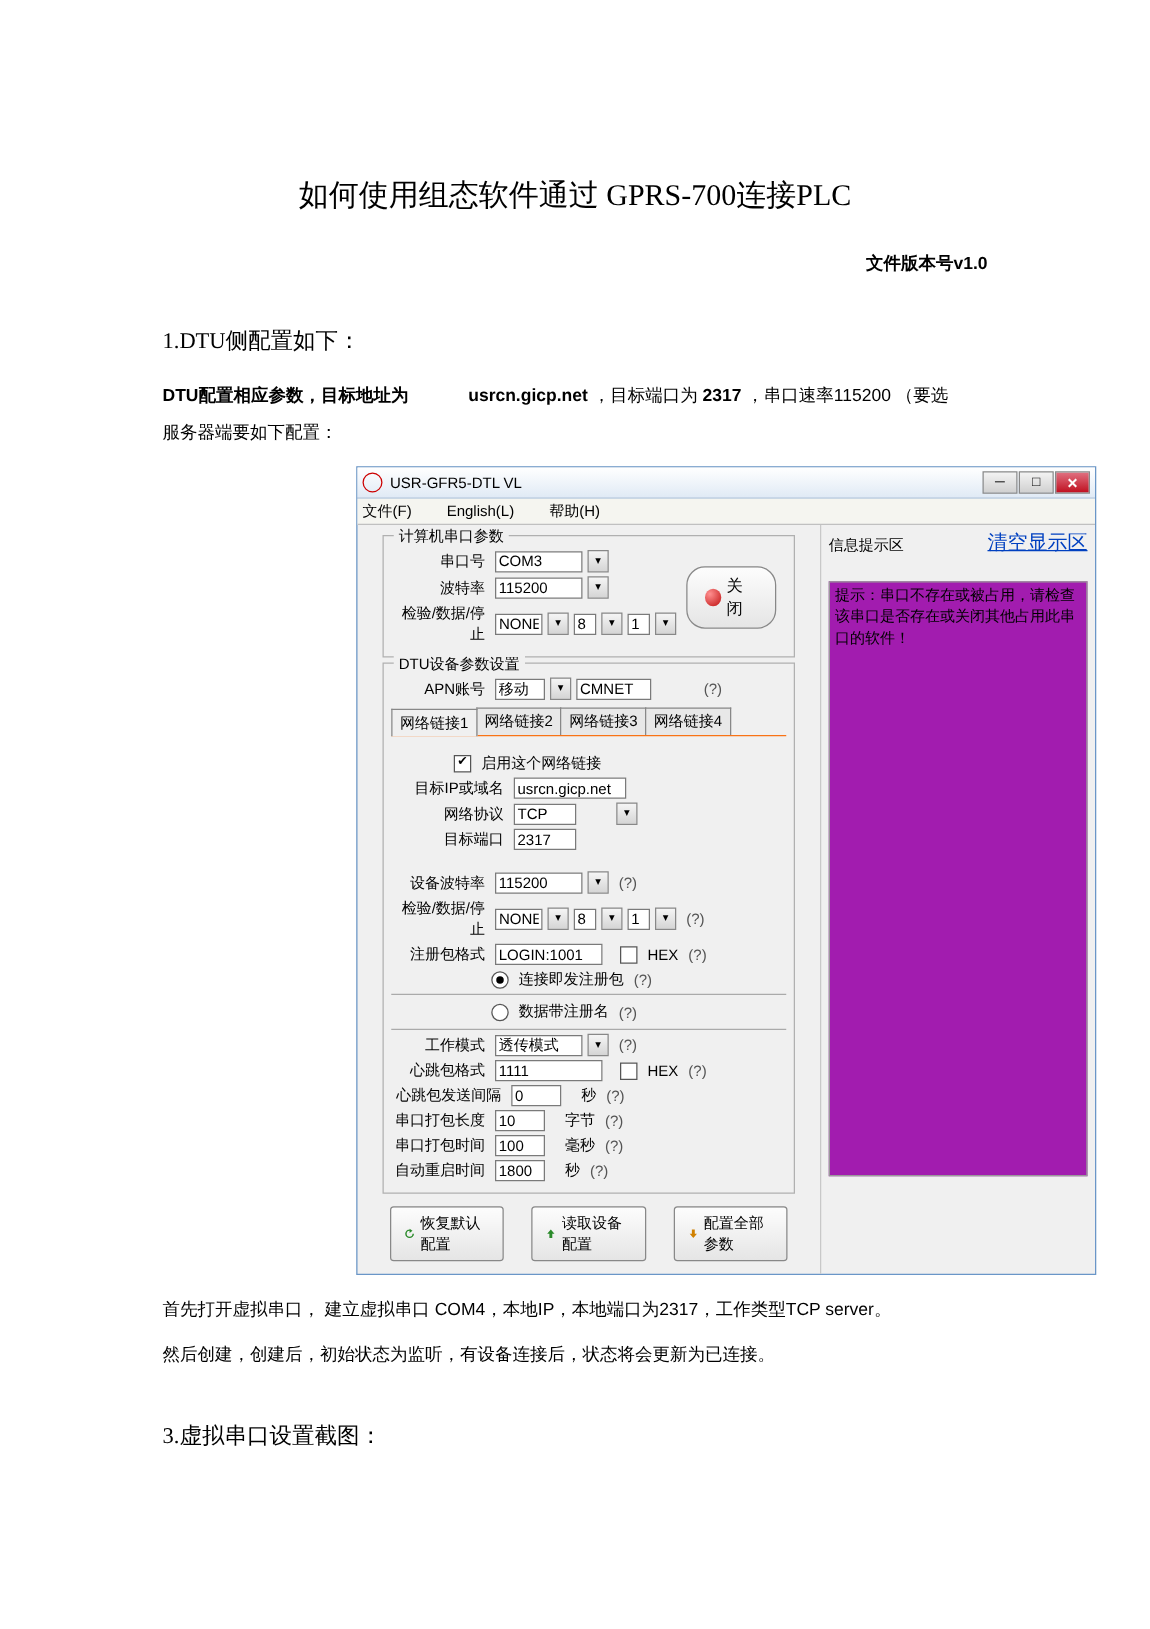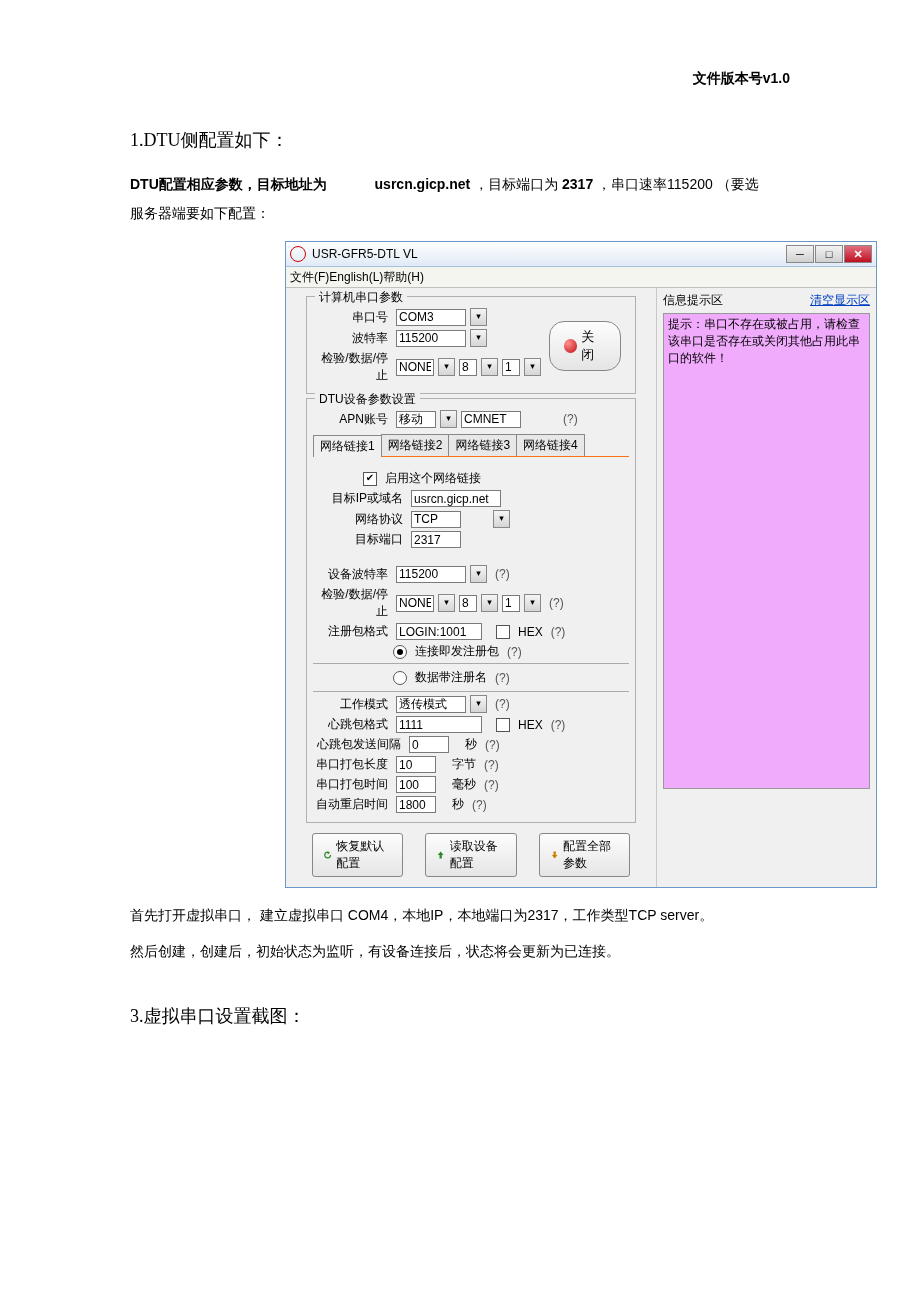--- a/index.html
+++ b/index.html
@@ -10,48 +10,49 @@
 .para{margin:10px 0;line-height:1.8}
 .bold{font-weight:bold}
 
 .appwin{margin:15px 0 15px 155px;width:590px;border:1px solid #6a96c8;font-size:12px;background:#f0f0f0;position:relative}
 .titlebar{background:linear-gradient(#ffffff,#e0eaf5);height:24px;display:flex;align-items:center;padding:0 4px;border-bottom:1px solid #a8c0dc}
 .titlebar .ico{width:14px;height:14px;border:1px solid #c00;border-radius:50%;margin-right:6px;display:inline-block}
 .titlebar .t{flex:1;color:#000}
 .winctrls{display:flex;gap:1px}
 .winctrls span{width:26px;height:16px;background:linear-gradient(#f3f3f3,#d0d0d0);border:1px solid #888;display:inline-flex;align-items:center;justify-content:center;font-size:11px}
 .winctrls .closebtn{background:linear-gradient(#e07080,#c01020);color:#fff;font-weight:bold}
-.menubar{background:#f5f5f0;height:20px;display:flex;align-items:center;padding:0 4px;border-bottom:1px solid #c0c0c0;gap:0;font-size:12px}
+.menubar{background:#f5f5f0;height:20px;display:flex;align-items:center;padding:0 4px;border-bottom:1px solid #c0c0c0;gap:28px;font-size:12px}
 .body2{display:flex}
 .leftcol{width:330px;padding:4px 20px}
 .rightcol{flex:1;padding:4px 6px;border-left:1px solid #c8c8c8}
 .gb{border:1px solid #b0b0b0;margin:4px 0;padding:8px 6px 6px 6px;position:relative}
 .gb .lg{position:absolute;top:-8px;left:8px;background:#f0f0f0;padding:0 4px;font-size:12px}
 .frow{display:flex;align-items:center;margin:3px 0;gap:4px}
 .lbl{width:75px;text-align:right;font-size:12px;padding-right:4px}
 .inp{border:1px solid #7a7a7a;background:#fff;height:17px;font-size:12px;padding:0 2px;box-sizing:border-box}
 .drop{display:inline-block;width:15px;height:16px;background:linear-gradient(#f5f5f5,#d5d5d5);border:1px solid #888;text-align:center;line-height:14px;font-size:9px;vertical-align:top}
 .bigbtn{display:inline-flex;align-items:center;gap:4px;border:1px solid #888;background:linear-gradient(#fdfdfd,#e5e5e5);padding:6px 14px;font-size:13px;border-radius:15px}
 .redball{width:14px;height:14px;border-radius:50%;background:radial-gradient(circle at 30% 30%,#ff9090,#c01010);display:inline-block}
 .tabs{display:flex;border-bottom:1px solid #f97316;margin:6px 0}
 .tab{border:1px solid #888;border-bottom:none;padding:2px 6px;font-size:12px;background:#e8e8e8;margin-right:-1px}
 .tab.active{background:#f0f0f0;position:relative;top:1px}
 .chk{width:12px;height:12px;border:1px solid #555;display:inline-block;background:#fff;text-align:center;line-height:10px;font-size:10px;vertical-align:middle;margin-right:4px}
 .q{color:#555;font-size:12px;margin-left:4px}
 .infohdr{display:flex;justify-content:space-between;align-items:flex-end}
-.clearlink{color:#0040c0;text-decoration:underline;font-size:12px}
-.msgbox{border:1px solid #999;background:#f0abfc;margin-top:4px;height:470px;padding:2px 4px;font-size:12px;overflow:hidden}
+.clearlink{color:#0040c0;text-decoration:underline;font-size:16px}
+.msgbox{border:1px solid #999;background:#a21caf;margin-top:20px;height:470px;padding:2px 4px;font-size:12px;overflow:hidden}
 .footerbtns{display:flex;gap:22px;padding:6px;justify-content:flex-start}
 .footerbtns .fbtn{display:inline-flex;align-items:center;gap:4px;border:1px solid #888;background:linear-gradient(#fdfdfd,#e5e5e5);padding:4px 10px;font-size:12px;border-radius:3px}
 .grnarr{width:12px;height:12px;display:inline-block}
 </style>
 </head>
 <body>
 
 <div class="page">
+ <div class="title">如何使用组态软件通过 GPRS-700连接PLC</div>
  <div class="version">文件版本号v1.0</div>
 
  <div class="h1">1.DTU侧配置如下：</div>
 
  <div class="para">
    <span class="bold">DTU配置相应参数，目标地址为 </span>
    <span style="display:inline-block;width:40px"></span>
    <span class="bold">usrcn.gicp.net</span>
    <span>，目标端口为 </span>
    <span class="bold">2317</span>

